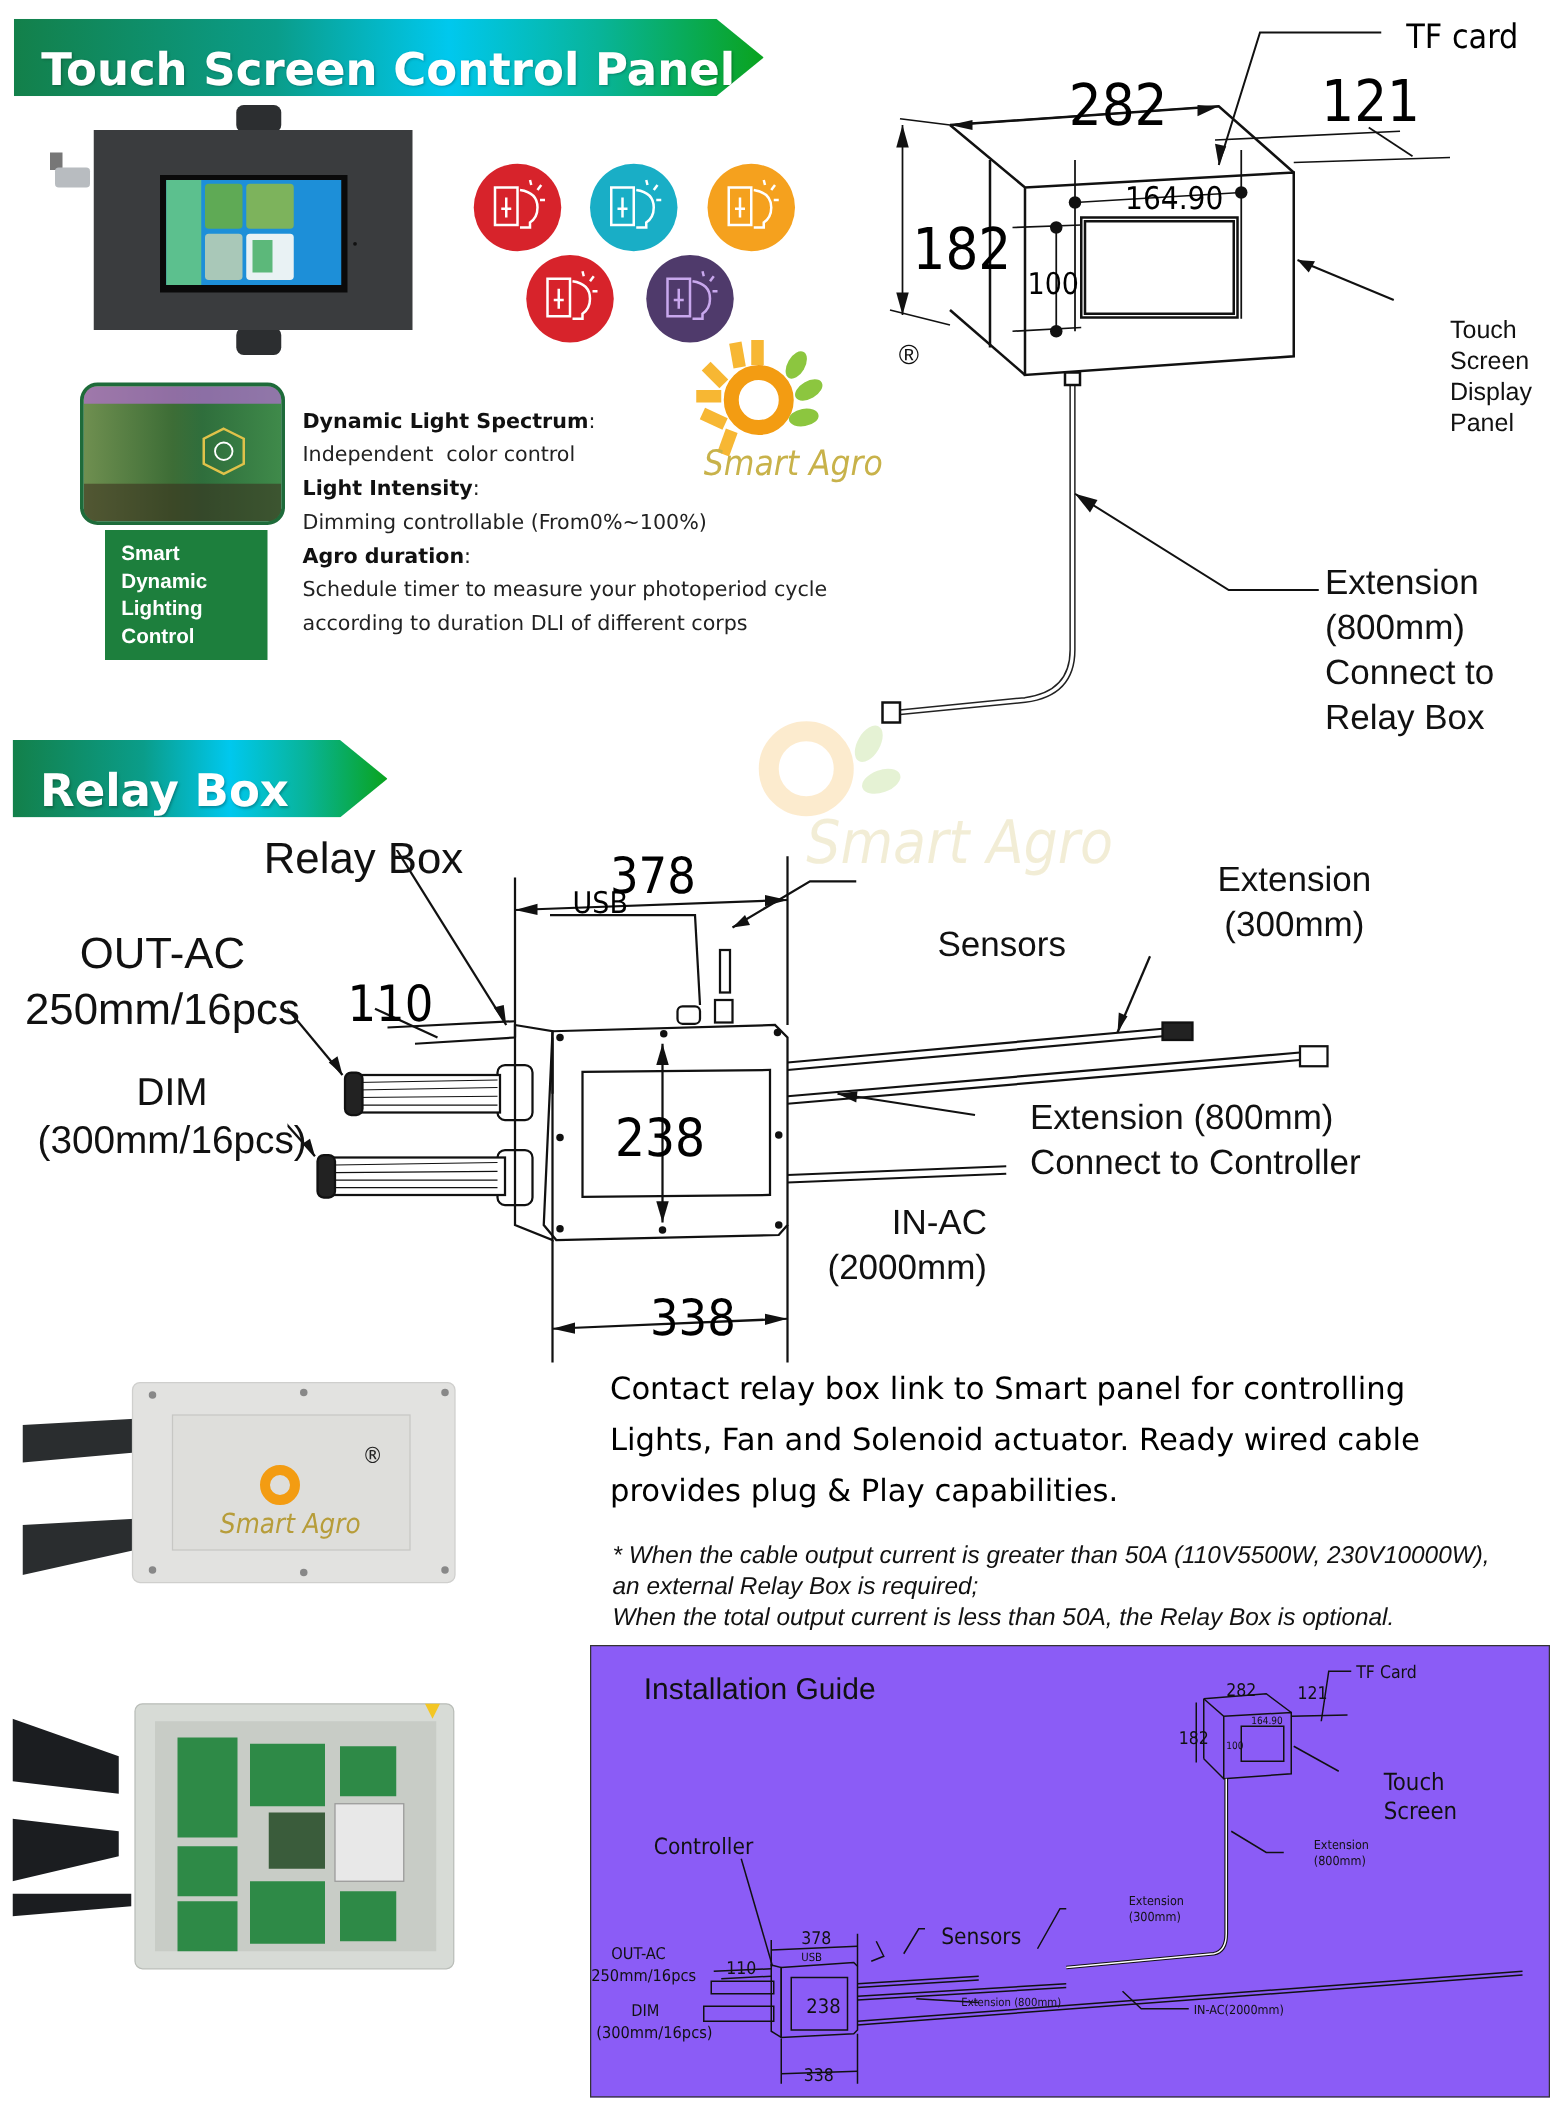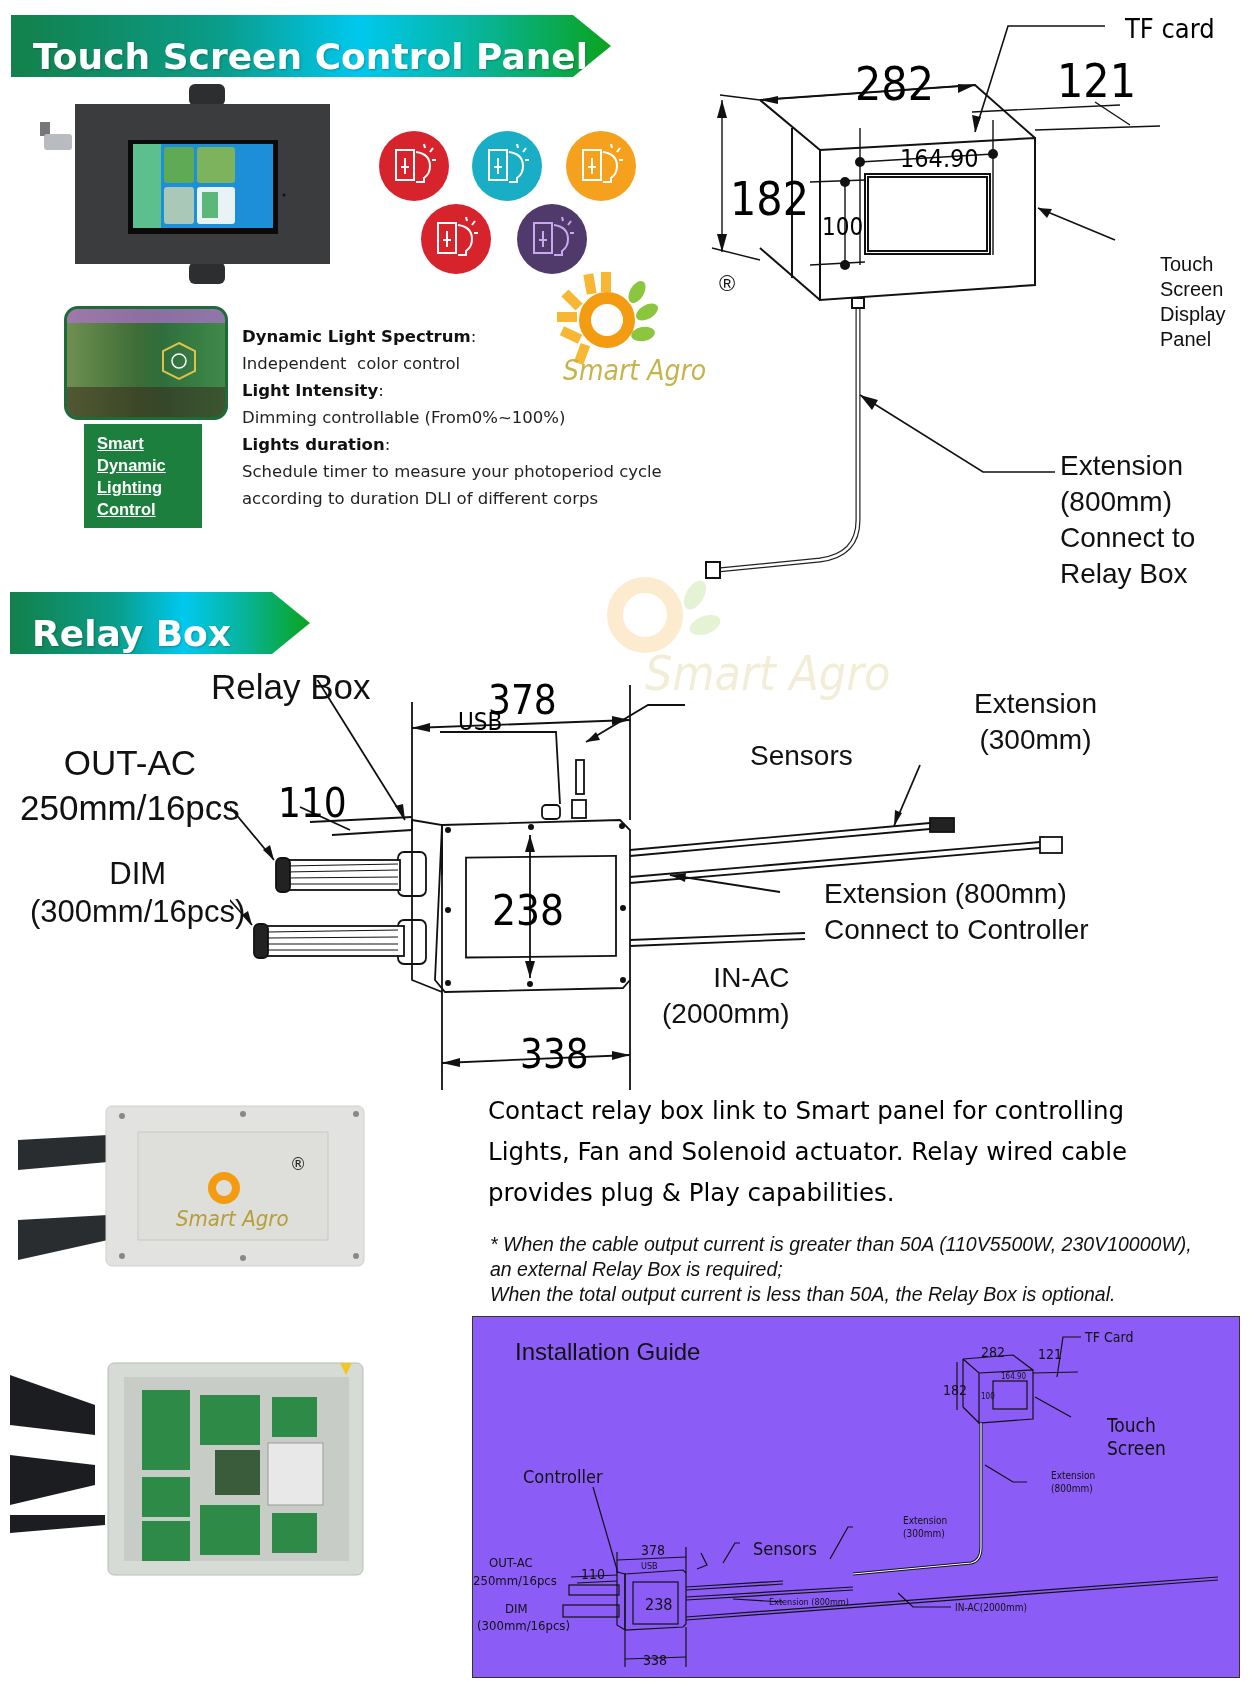--- a/index.html
+++ b/index.html
@@ -12,22 +12,22 @@
             background: linear-gradient(90deg, #13804a 0%, #0a9d8a 35%, #00c8ee 58%, #08b49a 78%, #0aa31e 100%); }
   .banner span { padding-left:22px; text-shadow:1px 1px 2px rgba(0,0,0,.25); }
   .label { position:absolute; white-space:nowrap; line-height:1.12; }
   .photo { position:absolute; }
   svg text { font-family:"DejaVu Sans Condensed","DejaVu Sans", sans-serif; }
   .feat { position:absolute; left:242px; top:323px; font-family:"DejaVu Sans", sans-serif; font-size:16.5px; line-height:27px; color:#222; }
   .feat b { font-weight:bold; color:#111; }
   .desc { position:absolute; left:488px; top:1090px; width:740px; font-family:"DejaVu Sans", sans-serif; font-size:24.5px; line-height:41px; color:#000000; }
   .note { position:absolute; left:490px; top:1232px; width:750px; font-style:italic; font-size:19.5px; line-height:25px; color:#111; }
   .guide { position:absolute; left:472px; top:1316px; width:766px; height:360px; border:1.5px solid #333; background:#8b5cf6; }
-  .green-box { position:absolute; left:84px; top:424px; width:118px; height:104px; background:#1d7f3d; color:#fff;
-               font-weight:bold; font-size:16.5px; line-height:22px; padding:8px 0 0 13px; box-sizing:border-box;text-decoration:underline; }
+  .green-box { position:absolute; left:84px; top:424px; width:130px; height:104px; background:#1d7f3d; color:#fff;
+               font-weight:bold; font-size:16.5px; line-height:22px; padding:8px 0 0 13px; box-sizing:border-box; }
 </style>
 </head>
 <body>
 
 <div class="banner" style="left:11px; top:15px; width:600px; font-size:36px;">
   <span>Touch Screen Control Panel</span>
 </div>
 
 <div class="photo" style="left:40px; top:84px; width:300px; height:200px;">
   <svg width="300" height="200" viewBox="0 0 300 200">
@@ -146,21 +146,21 @@
   <div>Dynamic</div>
   <div>Lighting</div>
   <div>Control</div>
 </div>
 
 <div class="feat">
   <div><b>Dynamic Light Spectrum</b><span>:</span></div>
   <div style="white-space:pre">Independent  color control</div>
   <div><b>Light Intensity</b><span>:</span></div>
   <div>Dimming controllable (From0%~100%)</div>
-  <div><b>Lights duration</b><span>:</span></div>
+  <div><b>Agro duration</b><span>:</span></div>
   <div>Schedule timer to measure your photoperiod cycle</div>
   <div>according to duration DLI of different corps</div>
 </div>
 
 <svg class="abs" style="left:700px; top:0px;" width="550" height="600" viewBox="0 0 550 600">
   <g stroke="#111" stroke-width="2" fill="none">
 
     <polyline points="60,100 120,150 335,138 335,285 120,300 120,150"></polyline>
     <polyline points="60,100 275,85 335,138"></polyline>
     <line x1="92" y1="128" x2="92" y2="278"></line>
@@ -391,21 +391,21 @@
     <rect x="205" y="95" width="45" height="45" fill="#3a5c3b"></rect>
     <rect x="262" y="42" width="45" height="40" fill="#2e8a47"></rect>
       <rect x="262" y="158" width="45" height="40" fill="#2e8a47"></rect>
     <rect x="258" y="88" width="55" height="62" fill="#e8e8e8" stroke="#999"></rect>
     <polygon points="330,8 342,8 336,20" fill="#f3c623"></polygon>
   </svg>
 </div>
 
 <div class="desc">
   <div>Contact relay box link to Smart panel for controlling</div>
-  <div>Lights, Fan and Solenoid actuator. Relay wired cable</div>
+  <div>Lights, Fan and Solenoid actuator. Ready wired cable</div>
   <div>provides plug &amp; Play capabilities.</div>
 </div>
 <div class="note">
   <div>* When the cable output current is greater than 50A (110V5500W, 230V10000W),</div>
   <div>an external Relay Box is required;</div>
   <div>When the total output current is less than 50A, the Relay Box is optional.</div>
 </div>
 
 <div class="guide">
   <div class="label" style="left:42px; top:22px; font-size:24px;">Installation Guide</div>

